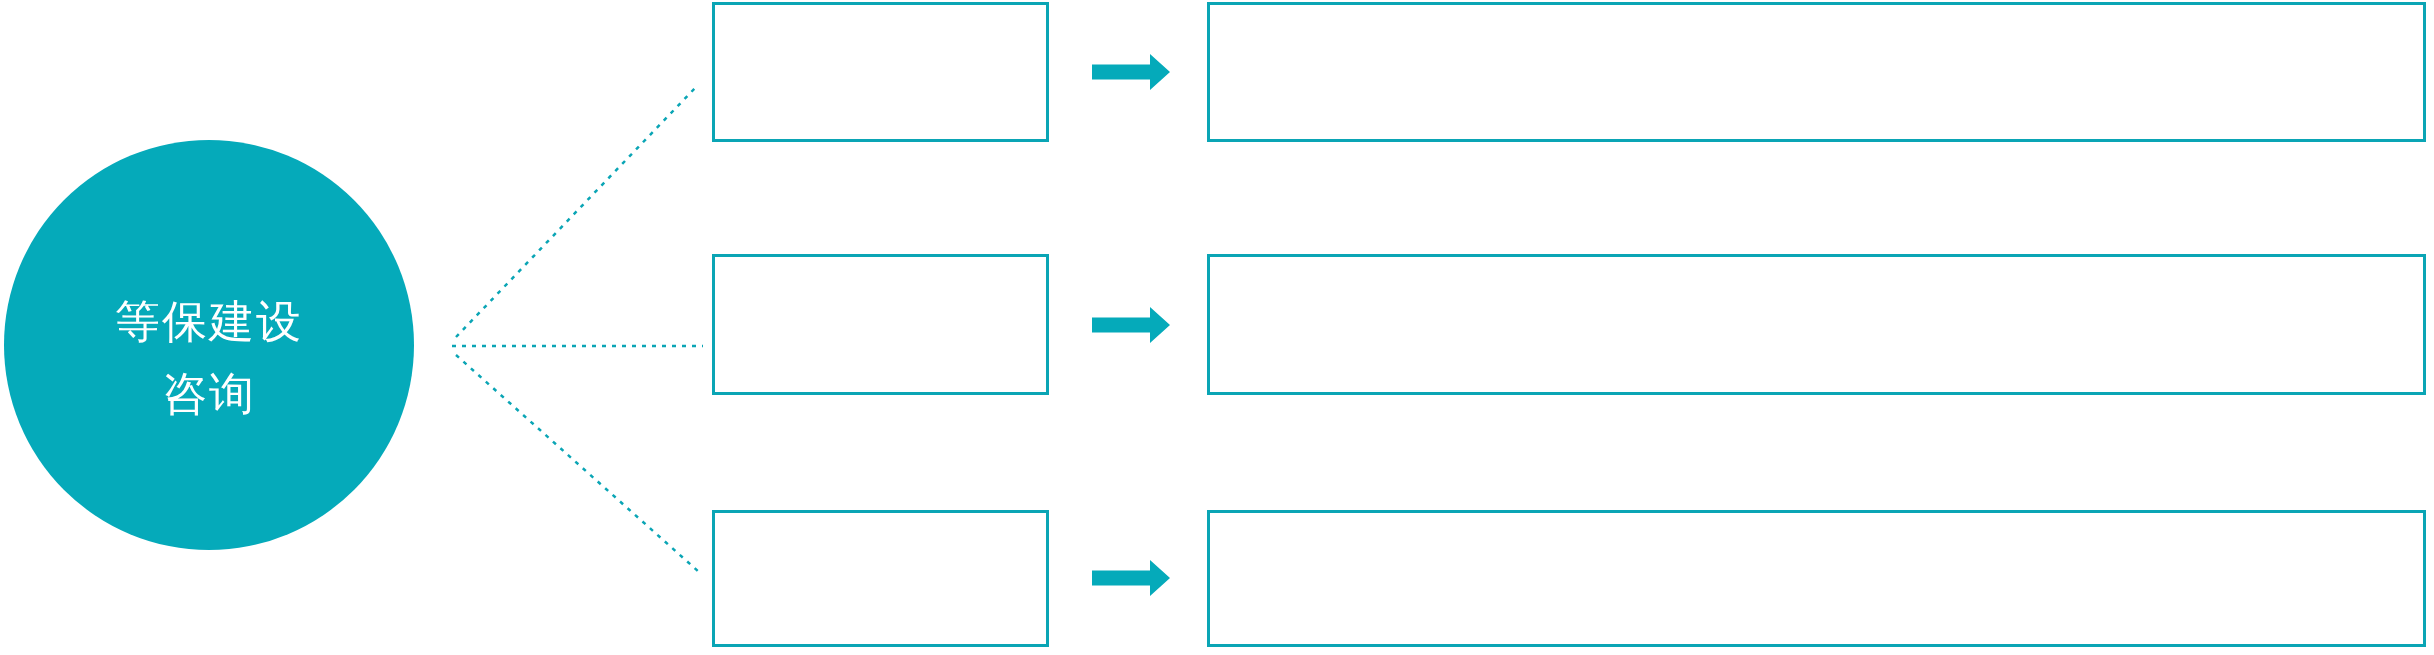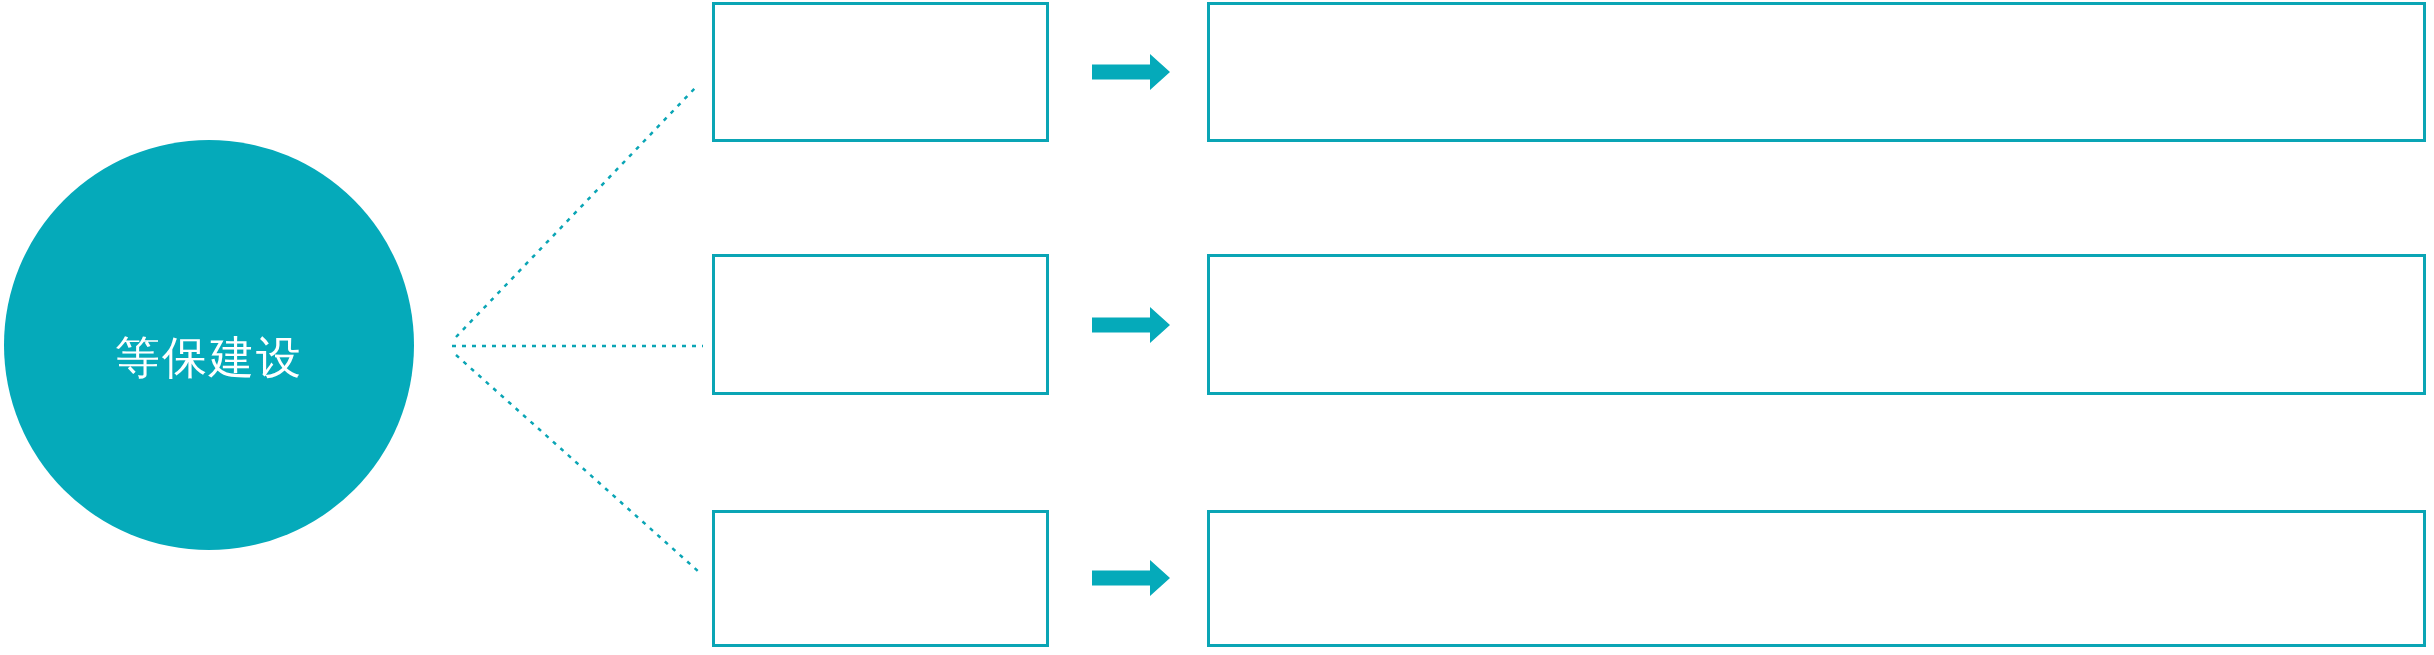--- a/index.html
+++ b/index.html
@@ -77,20 +77,21 @@
   .row3 .arrow{ top:560px; }
   .arrow polygon{ fill:var(--accent-fill); }
 </style>
 </head>
 <body>
 
 <div class="canvas">
 
   <div class="topic-circle">
     <span>等保建设</span>
+    <span>咨询</span>
   </div>
 
   <svg class="connectors" viewBox="0 0 2434 655" xmlns="http://www.w3.org/2000/svg">
     <line x1="456" y1="337" x2="697" y2="86"></line>
     <line x1="452" y1="346" x2="703" y2="346"></line>
     <line x1="456" y1="355" x2="699" y2="572"></line>
   </svg>
 
   <div class="row1">
     <div class="source-box">

